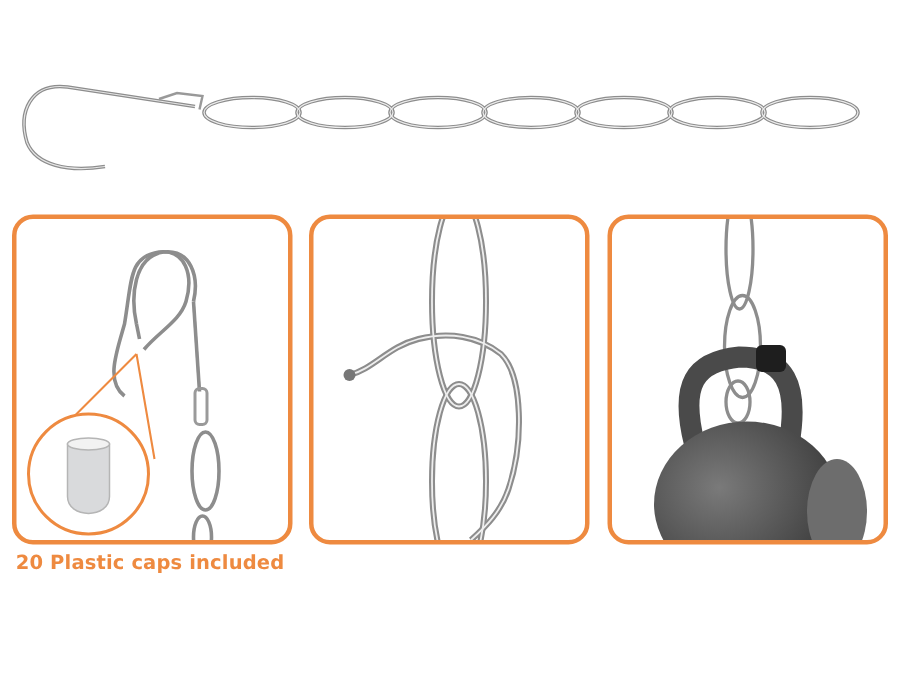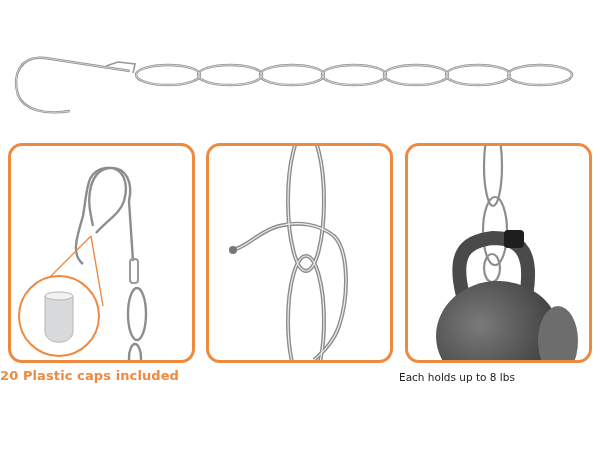--- a/index.html
+++ b/index.html
@@ -3,21 +3,21 @@
 <meta charset="utf-8">
 <style>
   html,body{margin:0;padding:0;background:#ffffff;}
   body{width:600px;height:450px;position:relative;overflow:hidden;font-family:"DejaVu Sans","Liberation Sans",sans-serif;}
   .banner{position:absolute;left:0;top:40px;width:600px;height:90px;}
   .panel{position:absolute;top:143px;width:181px;height:214px;border:3px solid #EE8A40;border-radius:14px;overflow:hidden;background:#fff;}
   .panel svg{position:absolute;left:0;top:0;}
   .p1{left:8px;}
   .p2{left:206px;}
   .p3{left:405px;}
-  .caption{position:absolute;top:366px;width:200px;}
+  .caption{position:absolute;top:366px;width:200px;text-align:center;}
   .c1{left:0;}
   .c2{left:200px;}
   .c3{left:399px;}
   .cap-title{font-weight:bold;font-size:13px;color:#EE8A40;line-height:20px;letter-spacing:0.1px;}
   .cap-sub{font-size:10.5px;color:#222;line-height:18px;margin-top:2px;}
 </style>
 </head>
 <body>
 
 <div class="banner">
@@ -111,14 +111,13 @@
     <ellipse cx="150" cy="195" rx="20" ry="35" fill="#6d6d6d"></ellipse>
   </svg>
 </div>
 
 <div class="caption c1">
   <div class="cap-title">20 Plastic caps included</div>
 </div>
 <div class="caption c2">
 </div>
 <div class="caption c3">
-  <div class="cap-sub">Each holds up to 8 lbs</div>
 </div>
 
 </body></html>

